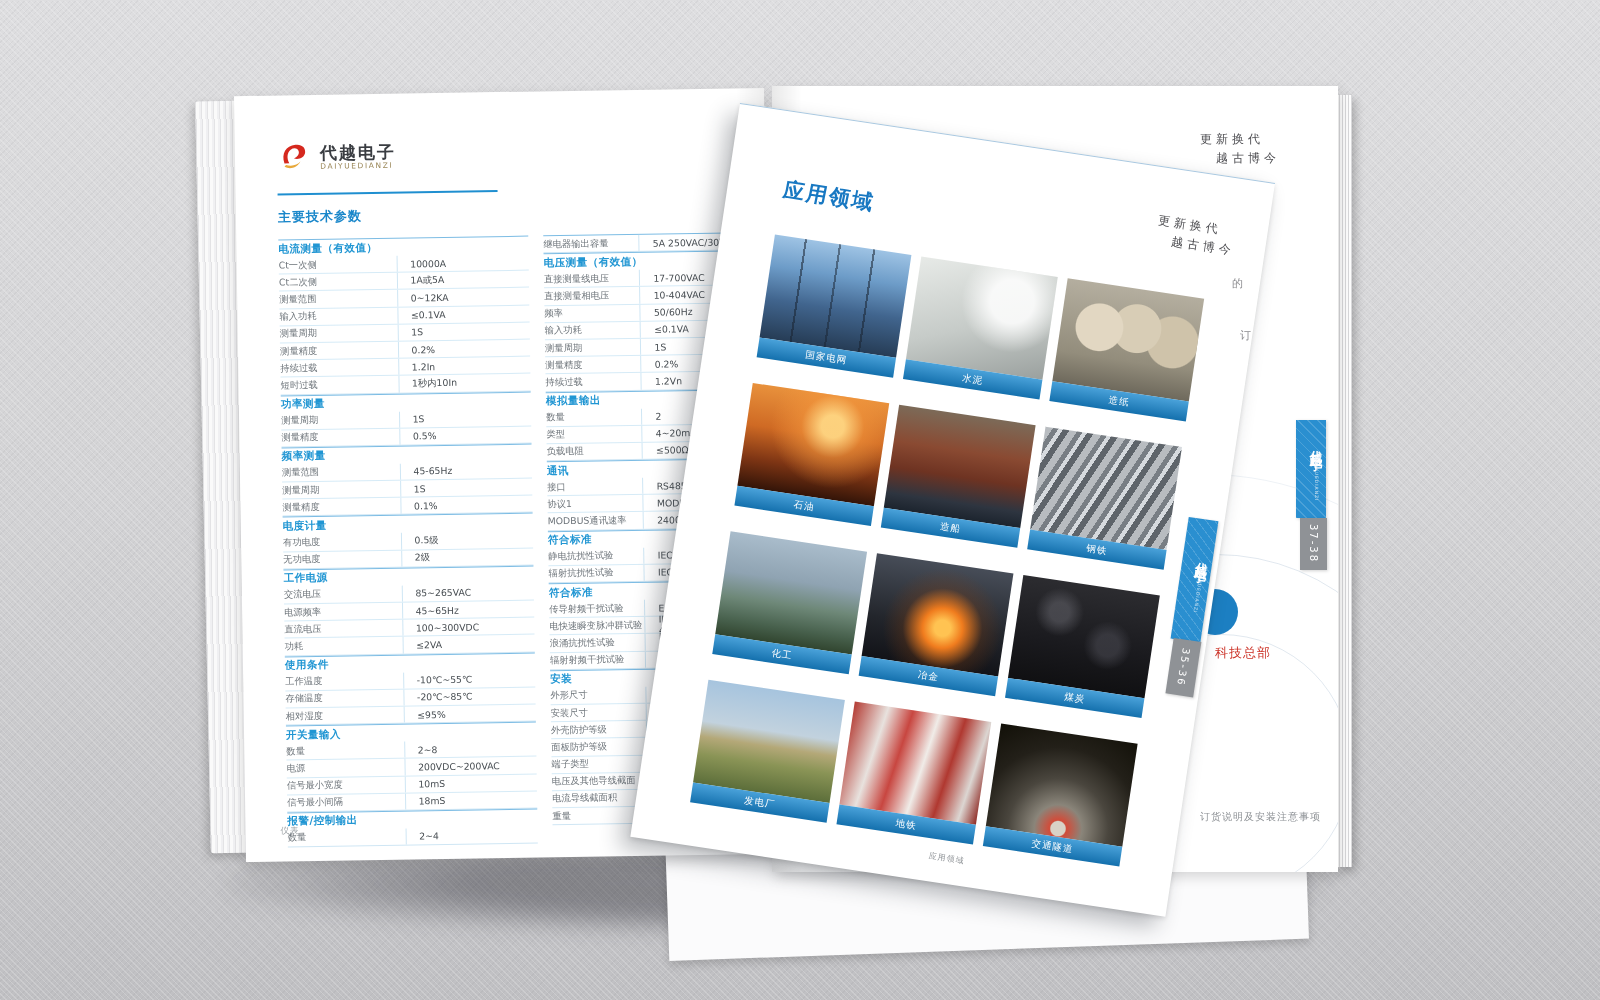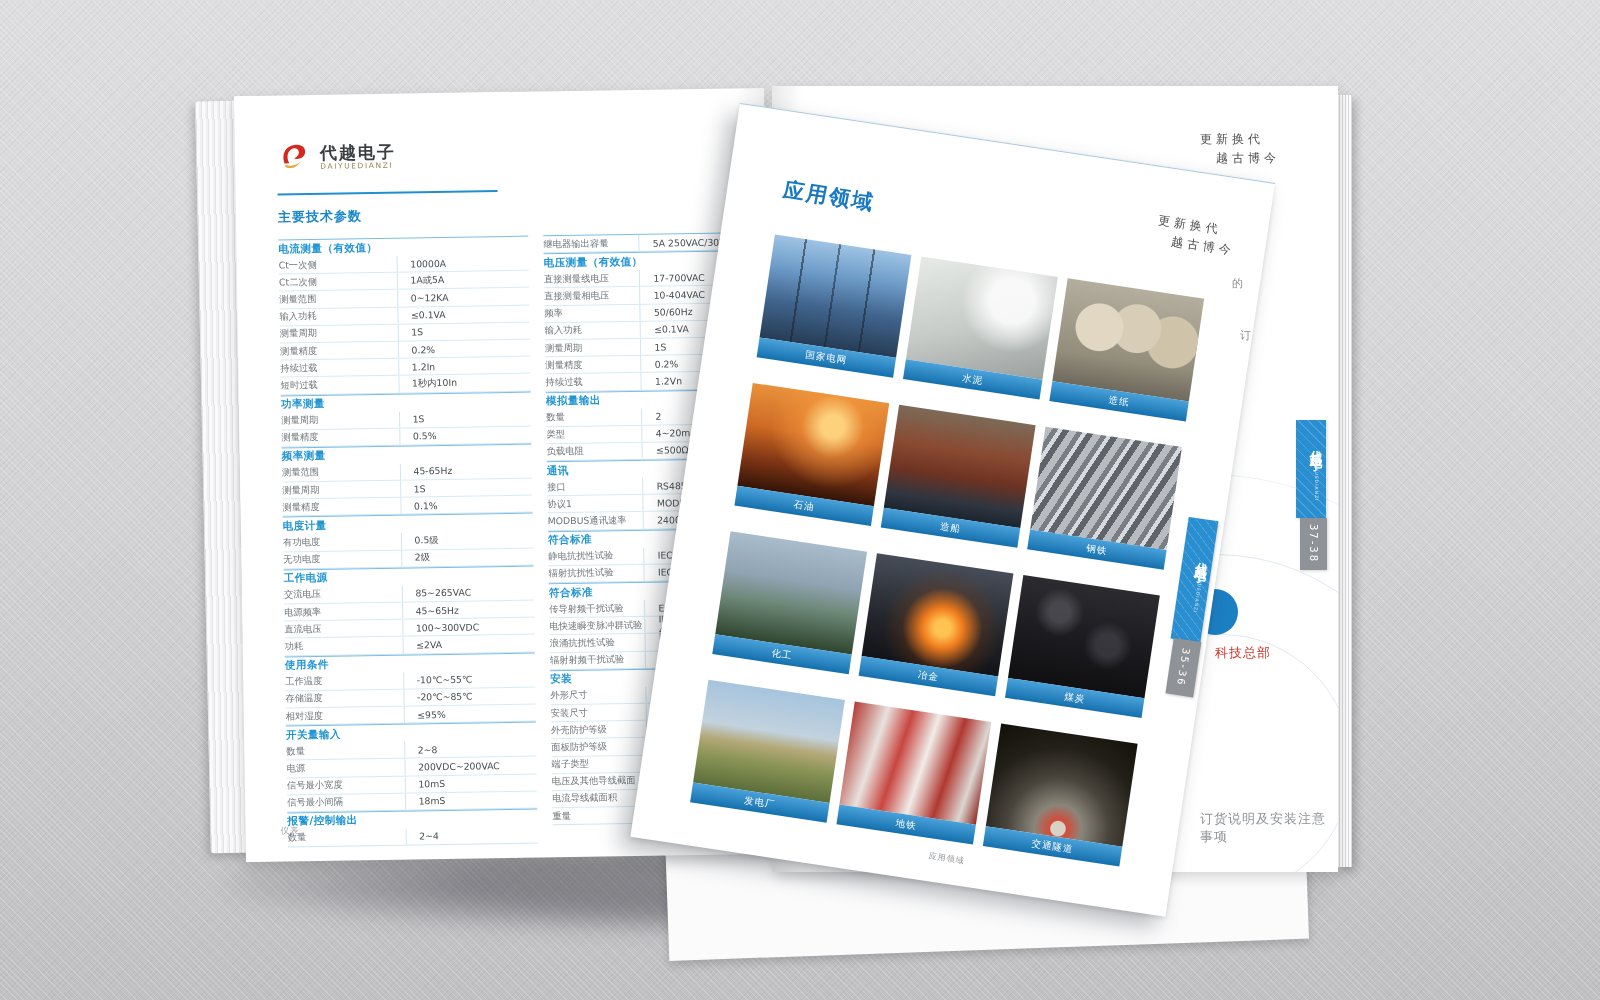--- a/index.html
+++ b/index.html
@@ -57,21 +57,21 @@
     background:linear-gradient(to right,rgba(0,0,0,.09),rgba(0,0,0,0));}
   .up-slogan{position:absolute;right:58px;top:44px;text-align:right;color:#4e4e52;
     font-size:12px;letter-spacing:4px;line-height:19px;}
   .up-slogan .l1{padding-right:16px;}
   .arc{position:absolute;border:1px solid rgba(90,125,165,.18);border-radius:50%;}
   .arc1{left:228px;top:468px;width:430px;height:430px;}
   .arc2{left:318px;top:548px;width:260px;height:260px;}
   .arc3{left:128px;top:388px;width:610px;height:610px;border-color:rgba(90,125,165,.10);}
   .hq-dot{position:absolute;left:420px;top:503px;width:46px;height:46px;border-radius:50%;background:#1c7fc2;}
   .hq-text{position:absolute;left:443px;top:558px;color:#cc3328;font-size:13px;font-weight:normal;letter-spacing:1px;}
-  .up-footer{position:absolute;left:428px;top:724px;font-size:13px;color:#8e9296;letter-spacing:1px;}
+  .up-footer{position:absolute;left:428px;top:724px;font-size:10px;color:#8e9296;letter-spacing:1px;}
 
   
   .vtab{position:absolute;writing-mode:vertical-rl;text-align:center;}
   .vtab.blue{background:repeating-linear-gradient(45deg,rgba(255,255,255,.16) 0 1px,transparent 1px 7px),#2a8fd0;
     box-shadow:1px 1px 3px rgba(0,0,0,.18);}
   .vtab.gray{background:#8f9296;color:#fff;box-shadow:1px 1px 3px rgba(0,0,0,.18);}
   .vtab-cn{font-size:12.5px;font-weight:bold;color:#fff;letter-spacing:3px;}
   .vtab-en{font-size:4.5px;color:#d8e8f4;letter-spacing:1px;}
   .vtab-pages{font-size:10px;letter-spacing:2px;color:#fff;}
   .ut-blue{left:524px;top:334px;width:30px;height:94px;padding-top:4px;}

